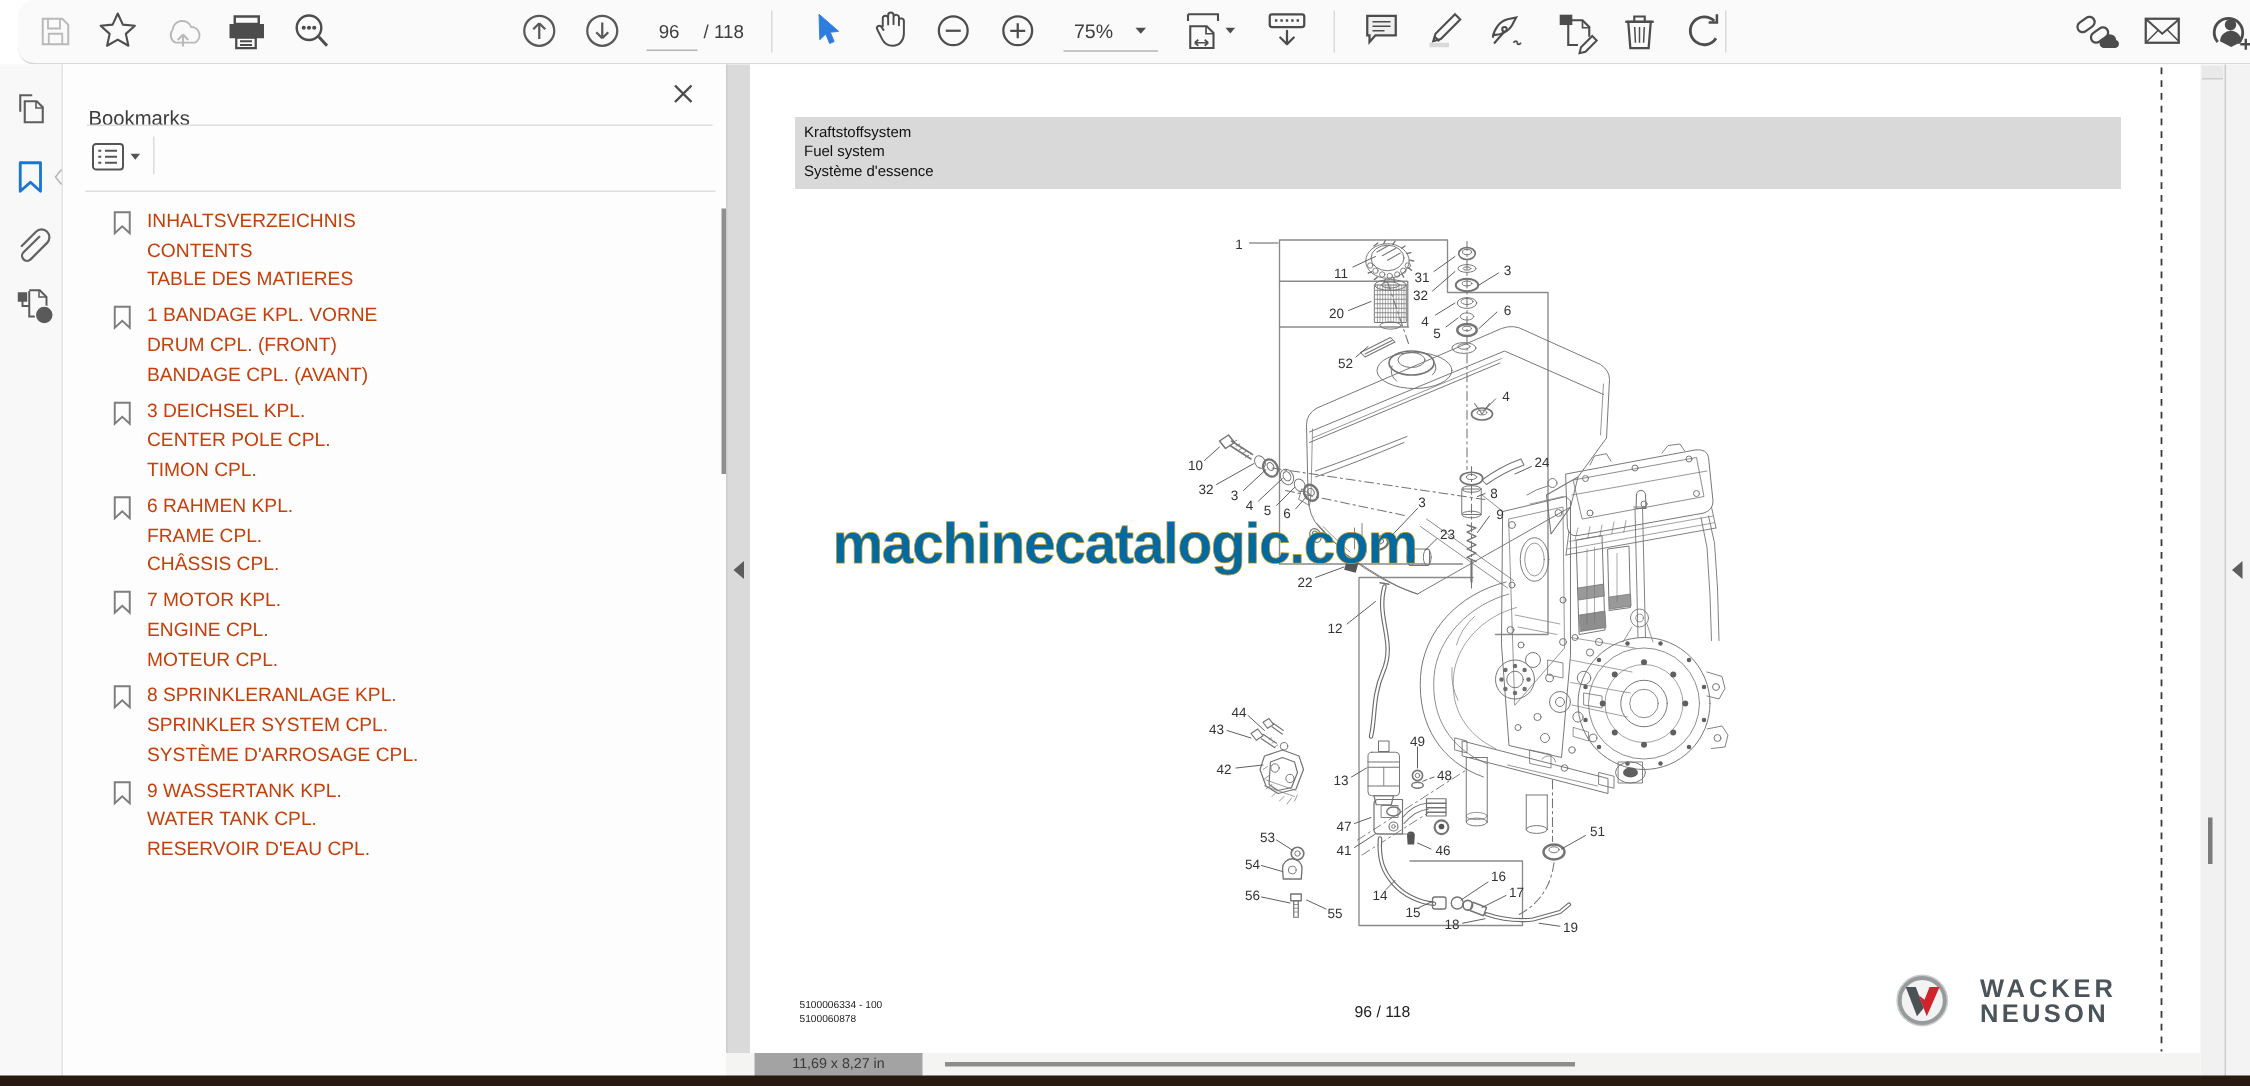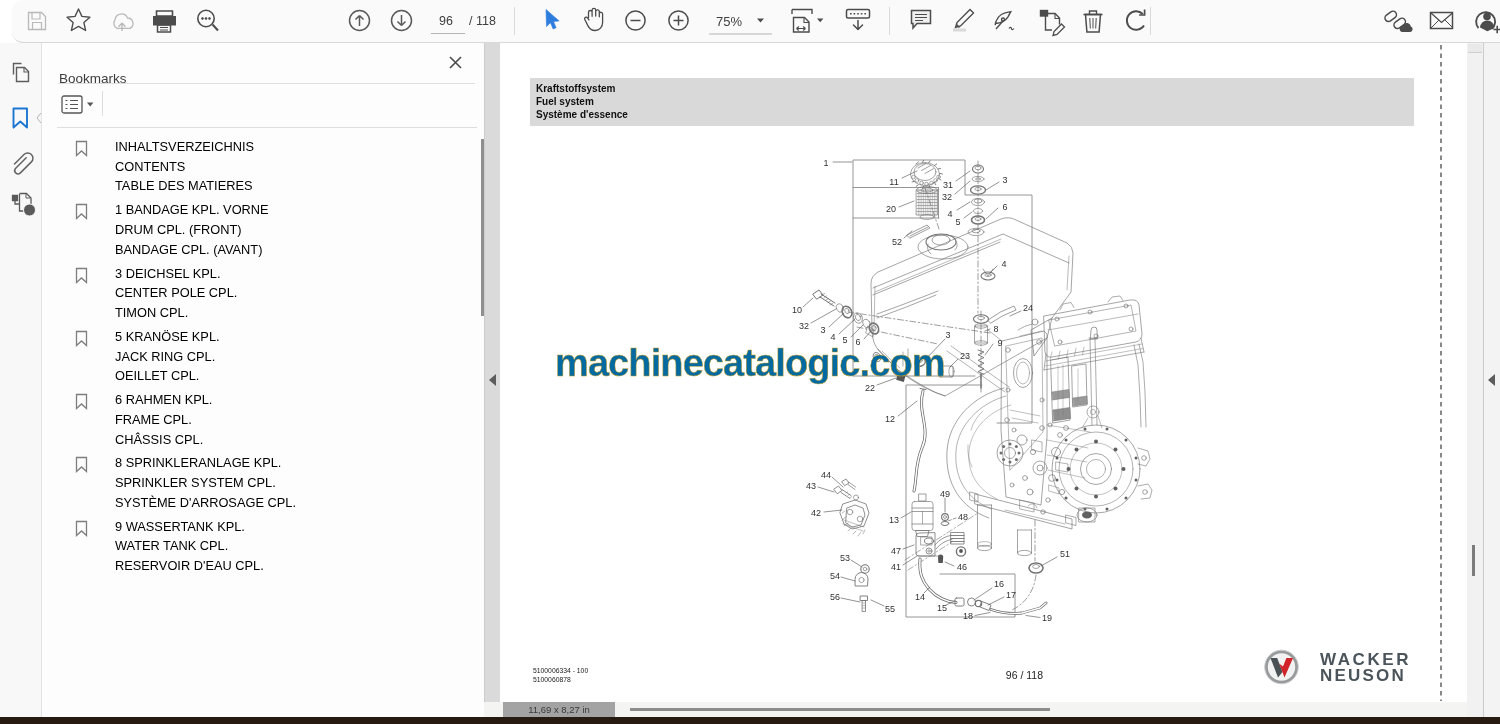--- a/index.html
+++ b/index.html
@@ -13,21 +13,21 @@
   #vscroll { left:1467px; top:43px; width:16px; height:675px; background:#f1f1f1; }
   #rightstrip { left:1483px; top:43px; width:17px; height:675px; background:#f3f3f3; border-left:1px solid #cbcbcb; }
   #statusbar { left:484px; top:702px; width:983px; height:16px; background:#f4f4f3; }
   #darkbar { left:0; top:717px; width:1500px; height:7px; background:#271b11; }
 
   
   #bmtitle { left:59px; top:55px; font-size:13.5px; color:#3c3c3c;margin-top:16px; }
   .hdiv { background:#dedede; height:1px; }
   #bmvdiv { left:102px; top:91px; width:1px; height:25px; background:#dcdcdc; }
   #bmlist { left:43px; top:137px; width:425px; }
-  .bmitem { position:relative; padding-left:72px; margin-bottom:4.2px; font-size:12.8px; line-height:19.7px; color:#000000; }
+  .bmitem { position:relative; padding-left:55px; margin-bottom:4.2px; font-size:12.8px; line-height:19.7px; color:#c2410c; }
   .bmitem svg { position:absolute; left:32px; top:3px; }
   #bmscroll { left:481px; top:139px; width:3px; height:177px; background:#8f8f8f; }
   #triLeft  { left:489px; top:374px; width:0; height:0; border-top:6px solid transparent; border-bottom:6px solid transparent; border-right:7px solid #5c5c5c; }
   #triRight { left:1488px; top:374px; width:0; height:0; border-top:6px solid transparent; border-bottom:6px solid transparent; border-right:7px solid #5c5c5c; }
   #vthumb { left:1472px; top:545px; width:3px; height:31px; background:#7b7b7b; }
   #vstop { left:1468px; top:44px; width:14px; height:9px; background:#e9e9e9; border-bottom:1px solid #cfcfcf; }
   #sizebox { left:503px; top:702px; width:112px; height:16px; background:#a3a3a3; color:#3a3a3a; font-size:9.5px; text-align:center; line-height:16px; }
   #hthumb { left:630px; top:708px; width:420px; height:2.5px; background:#8d8d8d; }
 </style>
 </head>
@@ -211,38 +211,38 @@
           <path d="M1.5 1.5 h10 v14 l-5 -4.6 -5 4.6 z" fill="none" stroke="#7e7e7e" stroke-width="1.3"></path>
         </svg>INHALTSVERZEICHNIS<br>CONTENTS<br>TABLE DES MATIERES</div>
     <div class="bmitem"><svg width="13" height="17">
           <path d="M1.5 1.5 h10 v14 l-5 -4.6 -5 4.6 z" fill="none" stroke="#7e7e7e" stroke-width="1.3"></path>
         </svg>1 BANDAGE KPL. VORNE<br>DRUM CPL. (FRONT)<br>BANDAGE CPL. (AVANT)</div>
     <div class="bmitem"><svg width="13" height="17">
           <path d="M1.5 1.5 h10 v14 l-5 -4.6 -5 4.6 z" fill="none" stroke="#7e7e7e" stroke-width="1.3"></path>
         </svg>3 DEICHSEL KPL.<br>CENTER POLE CPL.<br>TIMON CPL.</div>
     <div class="bmitem"><svg width="13" height="17">
           <path d="M1.5 1.5 h10 v14 l-5 -4.6 -5 4.6 z" fill="none" stroke="#7e7e7e" stroke-width="1.3"></path>
-        </svg>5 KRANÖSE KPL.<br>JACK RING CPL.<br>OEILLET CPL.</div>
+        </svg>6 RAHMEN KPL.<br>FRAME CPL.<br>CHÂSSIS CPL.</div>
     <div class="bmitem"><svg width="13" height="17">
           <path d="M1.5 1.5 h10 v14 l-5 -4.6 -5 4.6 z" fill="none" stroke="#7e7e7e" stroke-width="1.3"></path>
-        </svg>6 RAHMEN KPL.<br>FRAME CPL.<br>CHÂSSIS CPL.</div>
+        </svg>7 MOTOR KPL.<br>ENGINE CPL.<br>MOTEUR CPL.</div>
     <div class="bmitem"><svg width="13" height="17">
           <path d="M1.5 1.5 h10 v14 l-5 -4.6 -5 4.6 z" fill="none" stroke="#7e7e7e" stroke-width="1.3"></path>
         </svg>8 SPRINKLERANLAGE KPL.<br>SPRINKLER SYSTEM CPL.<br>SYSTÈME D'ARROSAGE CPL.</div>
     <div class="bmitem"><svg width="13" height="17">
           <path d="M1.5 1.5 h10 v14 l-5 -4.6 -5 4.6 z" fill="none" stroke="#7e7e7e" stroke-width="1.3"></path>
         </svg>9 WASSERTANK KPL.<br>WATER TANK CPL.<br>RESERVOIR D'EAU CPL.</div>
   </div>
 </div>
 
 <div id="graystrip" class="abs"></div>
 <div id="triLeft" class="abs"></div>
 
 <div id="page" class="abs">
-  <div class="abs" style="left:30px;top:35px;width:884px;height:48px;background:#d9d9d9;color:#101010;font-size:10px;font-weight:bold;line-height:12.8px;padding:5px 0 0 6px;">
+  <div class="abs" style="left:30px;top:35px;width:884px;height:48px;background:#d9d9d9;color:#101010;font-size:10px;font-weight:normal;line-height:12.8px;padding:5px 0 0 6px;">
     Kraftstoffsystem<br>Fuel system<br>Système d'essence
   </div>
 
   <svg id="diagram" class="abs" style="left:0;top:0" width="967" height="659" viewBox="500 43 967 659">
   <g fill="none" stroke="#747474" stroke-width="0.65" stroke-linejoin="round" stroke-linecap="round">
 
     <g stroke="#8a8a8a" stroke-width="0.9">
       <path d="M853 376 V160 H965 V195 H1032 V423 H997"></path>
       <path d="M853 376 H975"></path>
       <path d="M853 187.5 H938 M853 218 H939 M938.5 187.5 V218"></path>
@@ -664,21 +664,21 @@
       <text x="999" y="587">16</text>
       <text x="1011" y="598">17</text>
       <text x="968" y="619">18</text>
       <text x="1047" y="621">19</text>
       <text x="1065" y="557">51</text>
     </g>
   </g>
   </svg>
   <div class="abs" style="left:55px;top:299px;font-size:38px;font-weight:bold;color:#0369a1;letter-spacing:-0.9px;white-space:nowrap;-webkit-text-stroke:0.5px #c49d28;" id="wm">machinecatalogic.com</div>
   <div class="abs" style="left:33px;top:624px;font-size:6.8px;line-height:8.6px;color:#222;">5100006334 - 100<br>5100060878</div>
-  <div class="abs" style="left:403px;top:626px;width:140px;text-align:right;font-size:10.5px;color:#222;">96 / 118</div>
+  <div class="abs" style="left:403px;top:626px;width:140px;text-align:left;font-size:10.5px;color:#222;">96 / 118</div>
 
   <svg class="abs" style="left:763px;top:604px" width="170" height="46">
     <circle cx="18.5" cy="20" r="15.2" fill="#f2f2f2" stroke="#989b9c" stroke-width="3"></circle>
     <circle cx="18.5" cy="20" r="16.8" fill="none" stroke="#caccce" stroke-width="1"></circle>
     <path d="M7.5 11 l7.5 19.5 4.5 -5.5 -5.3 -14 z" fill="#4a5256"></path>
     <path d="M16.2 16.5 l5.3 14 8.5 -19.5 -6.6 0 -3.4 8.5 z" fill="#d2232a"></path>
     <text x="57" y="17.5" font-size="17" font-weight="bold" fill="#4a545a" letter-spacing="2.6" font-family="Liberation Sans">WACKER</text>
     <text x="57" y="34" font-size="17" font-weight="bold" fill="#4a545a" letter-spacing="2.2" font-family="Liberation Sans">NEUSON</text>
   </svg>
   <svg class="abs" style="left:936px;top:0" width="8" height="659">

